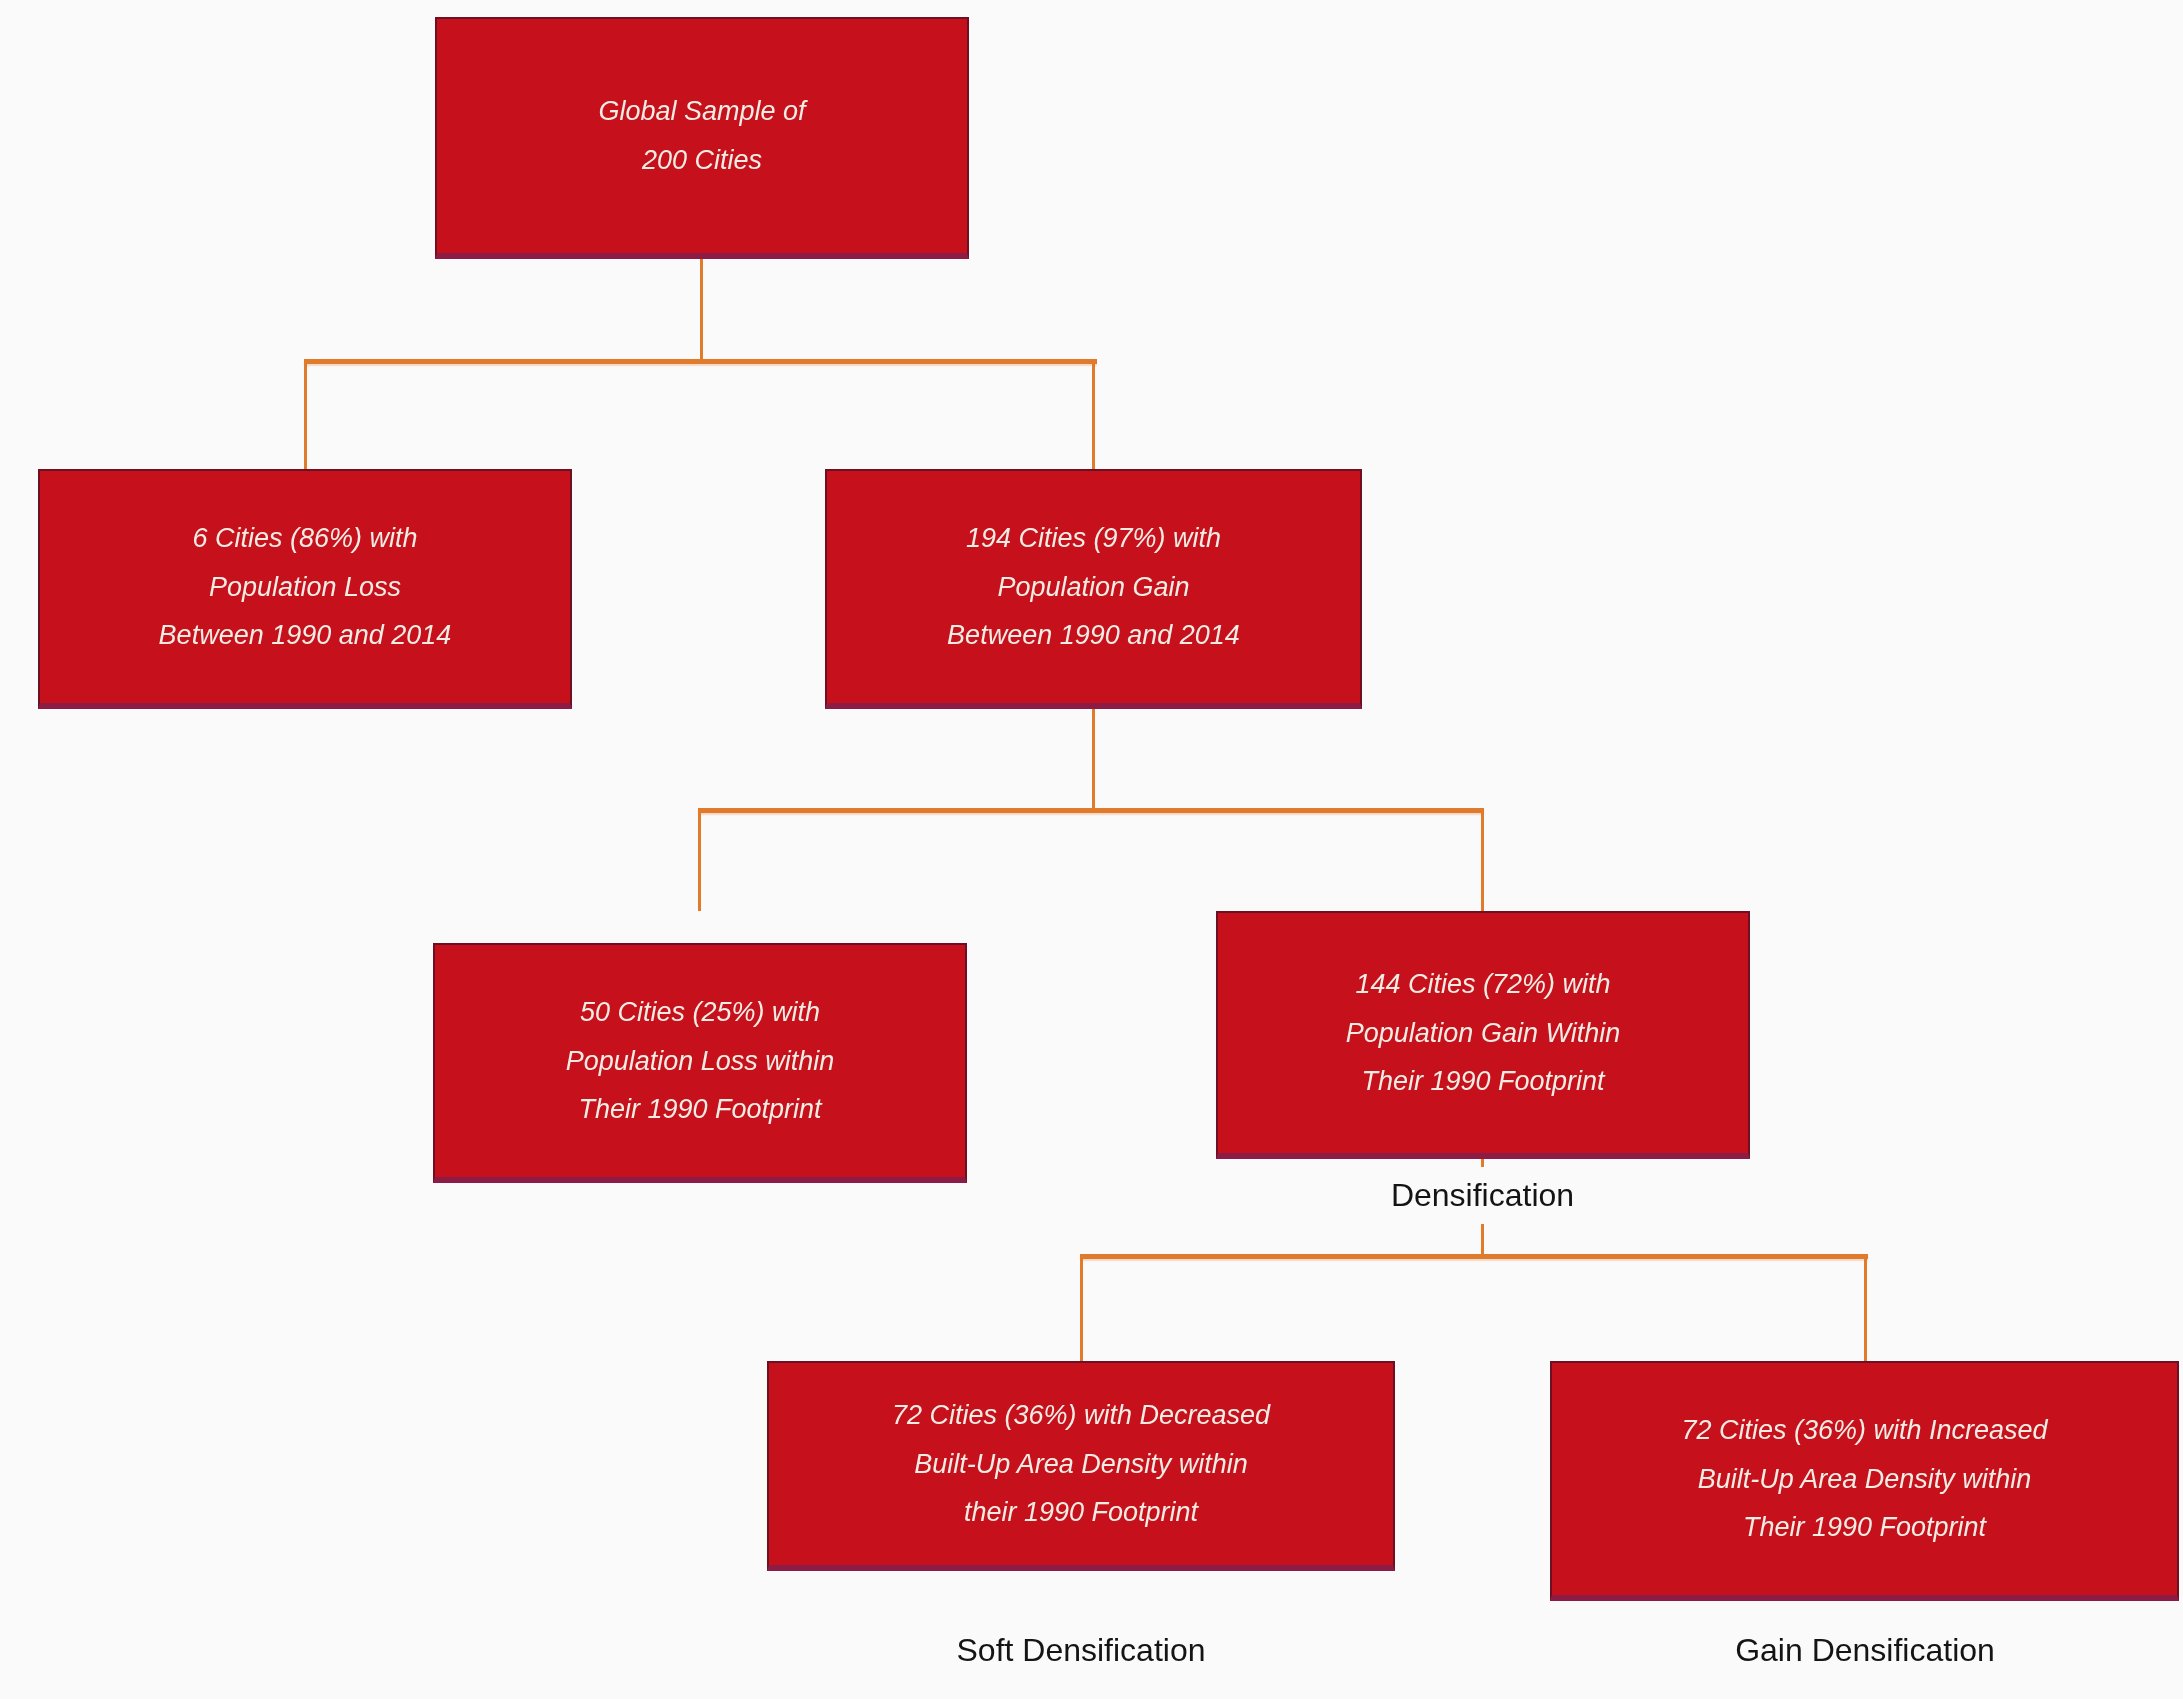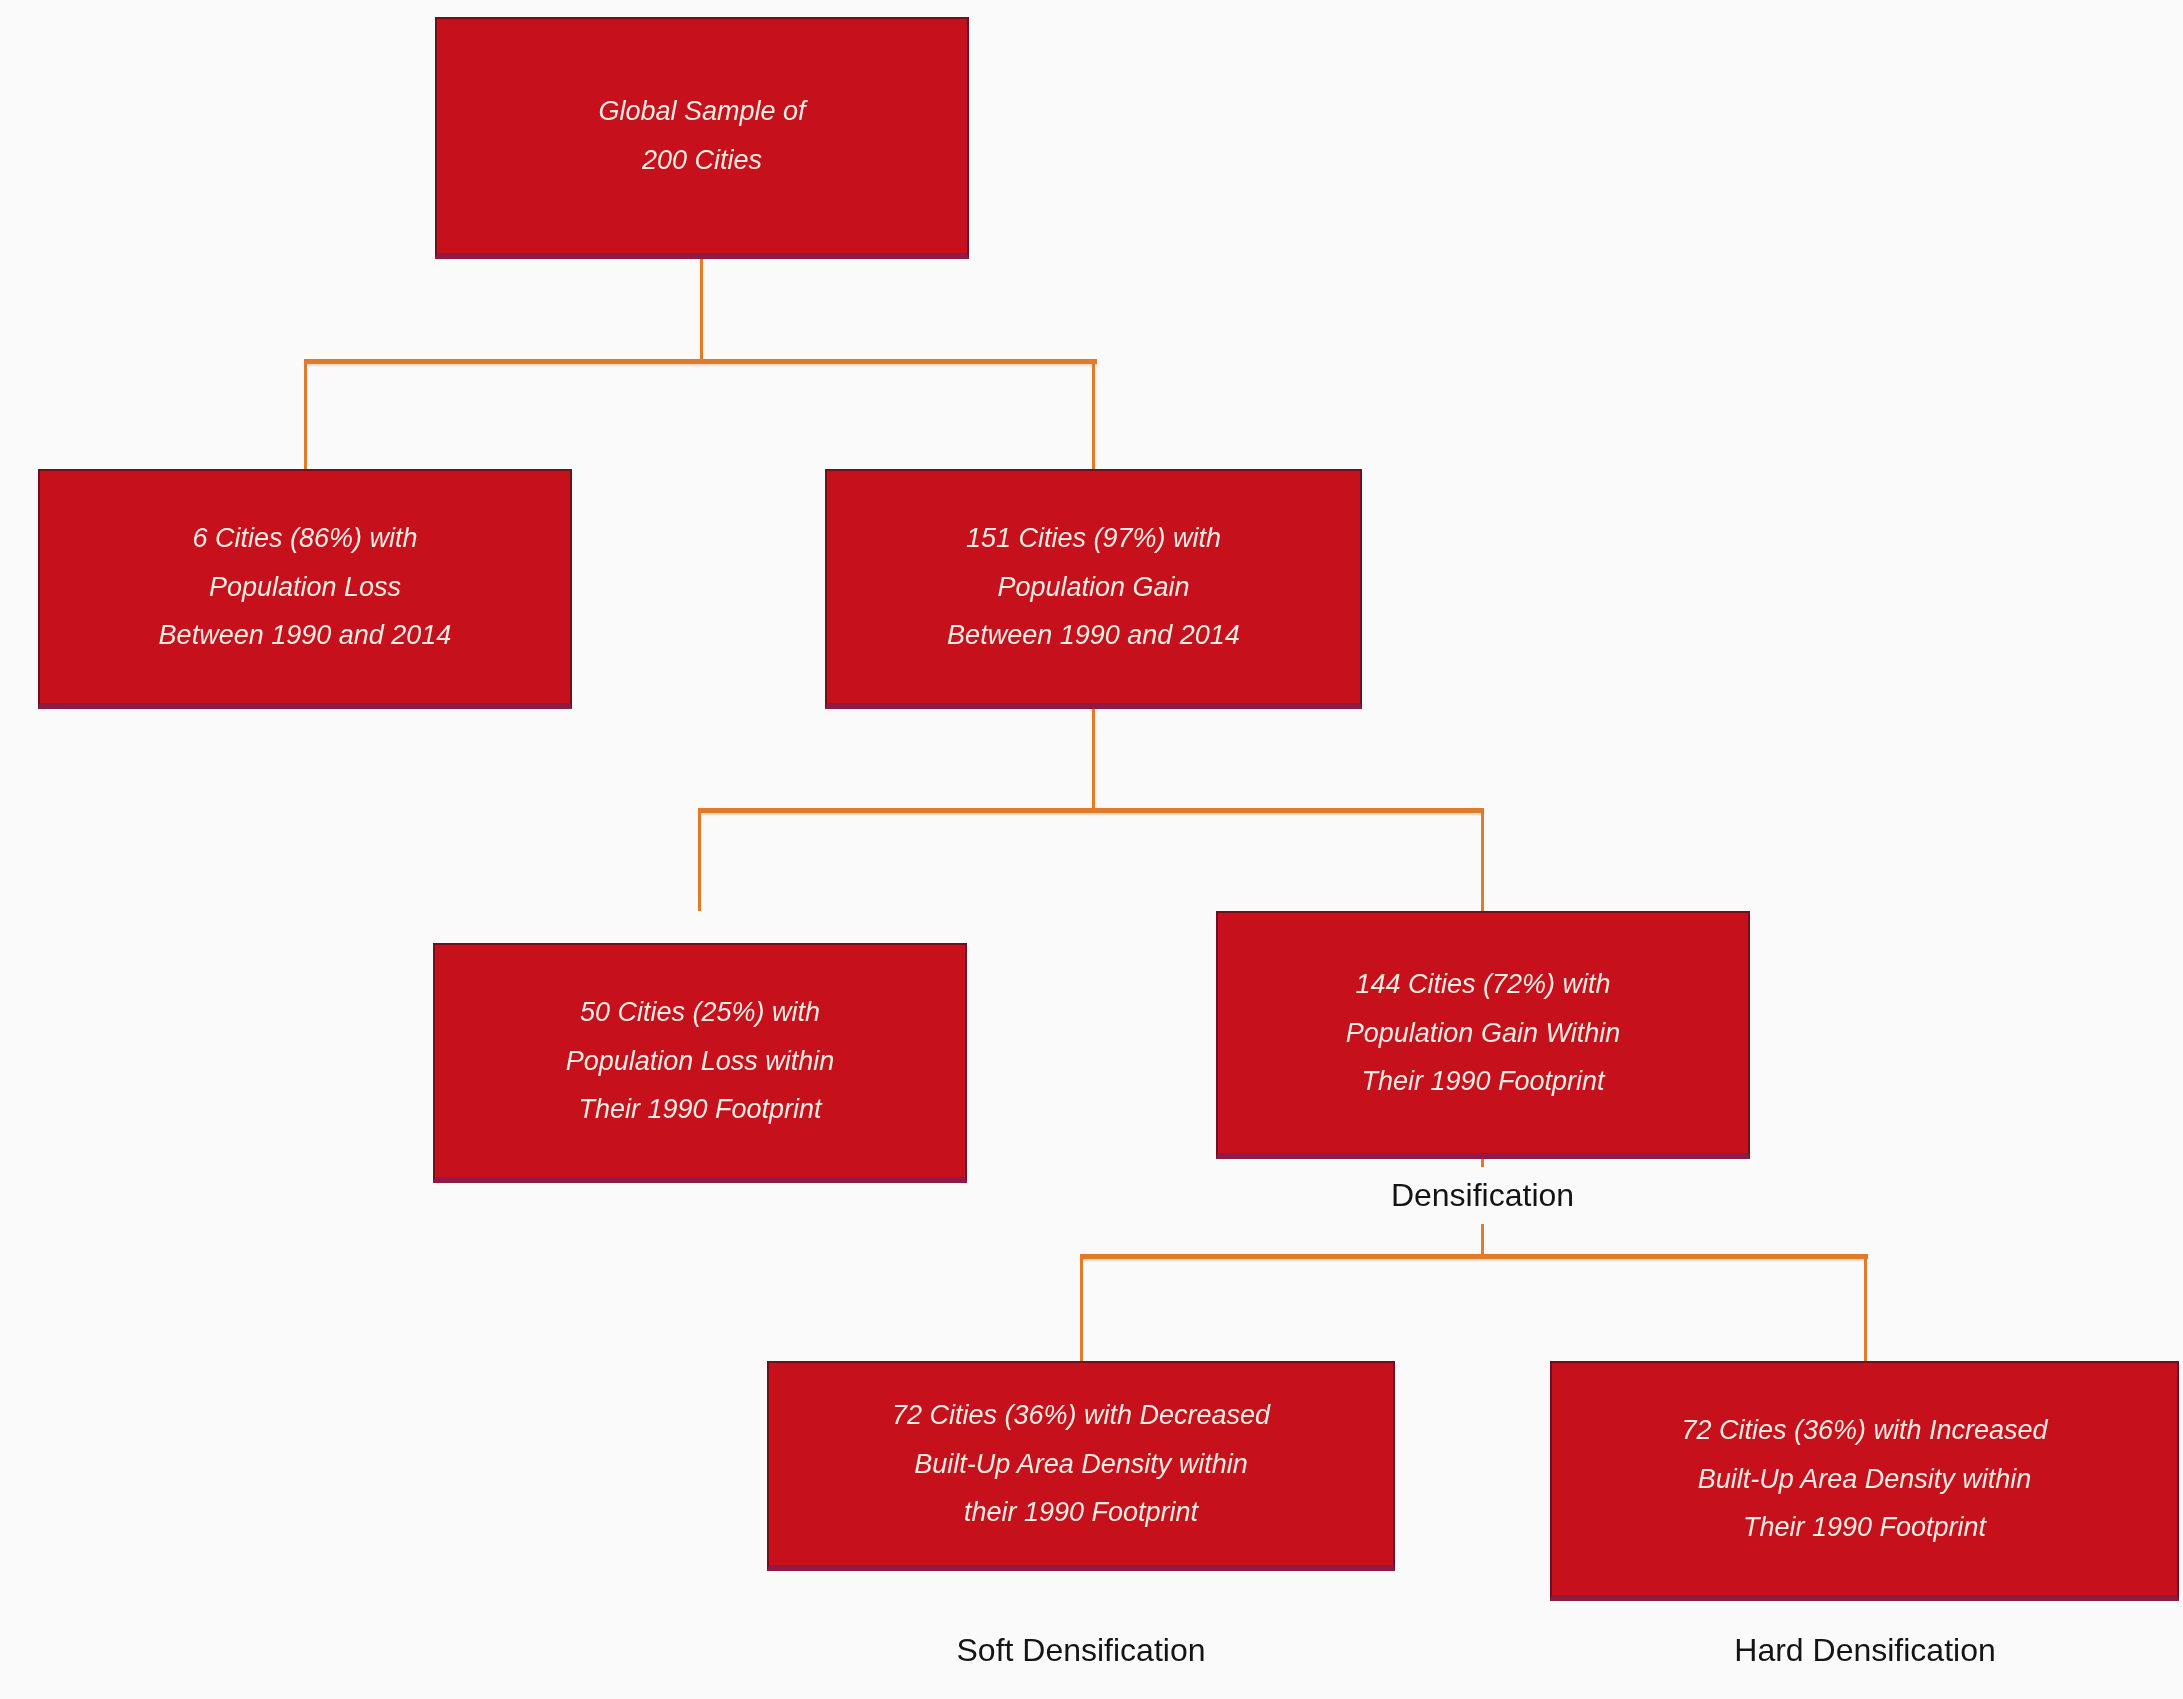--- a/index.html
+++ b/index.html
@@ -118,21 +118,21 @@
 200 Cities</span>
   </div>
 
   <div class="node" id="node-loss">
     <span class="txt">6 Cities (86%) with
 Population Loss
 Between 1990 and 2014</span>
   </div>
 
   <div class="node" id="node-gain">
-    <span class="txt">151 Cities (97%) with
+    <span class="txt">194 Cities (97%) with
 Population Gain
 Between 1990 and 2014</span>
   </div>
 
   <div class="node" id="node-expansion">
     <span class="txt">50 Cities (25%) with
 Population Loss within
 Their 1990 Footprint</span>
   </div>
 
@@ -152,16 +152,16 @@
     <span class="txt">72 Cities (36%) with Increased
 Built-Up Area Density within
 Their 1990 Footprint</span>
   </div>
 
 
   <div class="tlabel" id="label-soft">Soft Densification</div>
 
   <div class="tlabel masked" id="label-densif">Densification</div>
 
-  <div class="tlabel" id="label-hard">Hard Densification</div>
+  <div class="tlabel" id="label-hard">Gain Densification</div>
 
 </div>
 
 
 </body></html>

